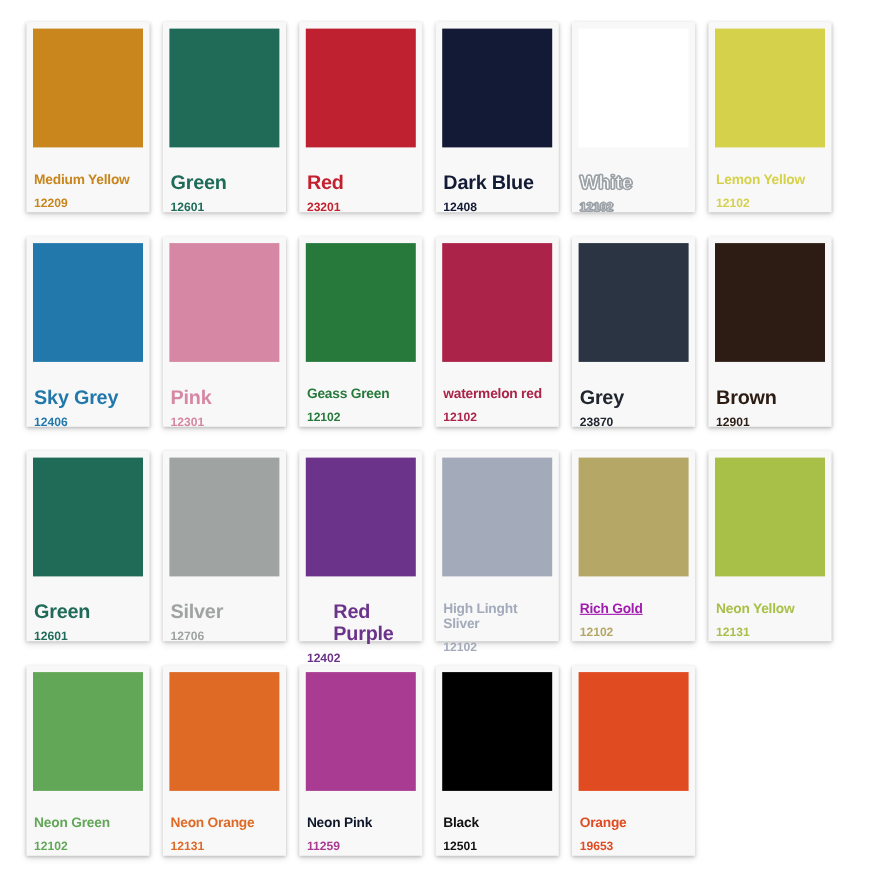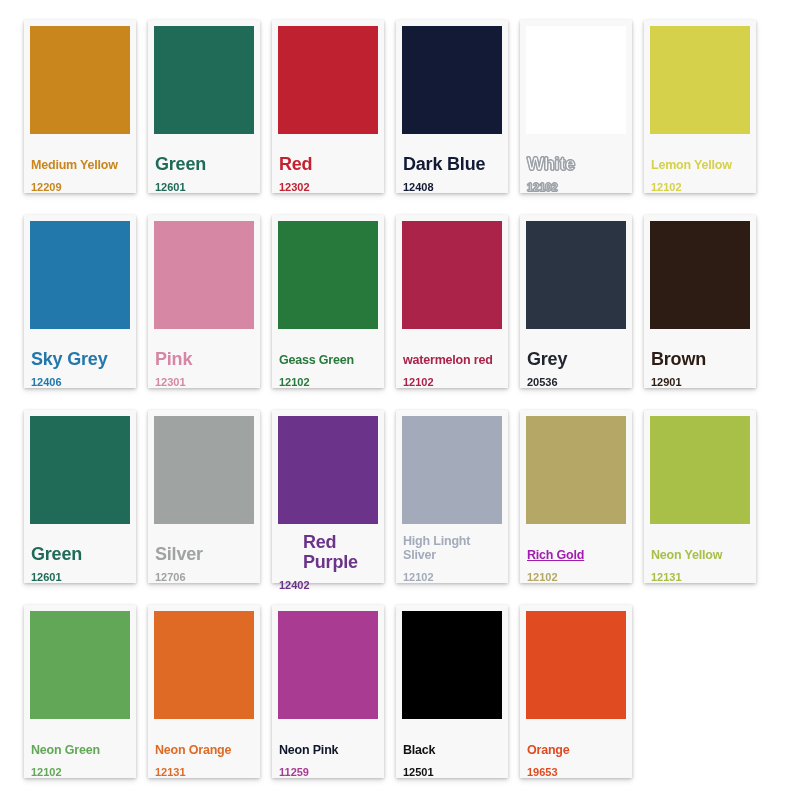--- a/index.html
+++ b/index.html
@@ -32,24 +32,24 @@
     display: flex;
     flex-direction: column;
   }
   .swatch {
     width: 100px;
     height: 108px;
     flex: 0 0 108px;
   }
   .label-area {
     flex: 1 1 auto;
-    padding: 8px 1px 0 1px;
+    padding: 22px 1px 0 1px;
     display: flex;
     flex-direction: column;
-    justify-content: flex-end;
+    justify-content: flex-start;
   }
   .cname {
     font-weight: bold;
     line-height: 1.12;
     letter-spacing: -0.2px;
     margin: 0;
   }
   .cname.big   { font-size: 18px; }
   .cname.small { font-size: 12.5px; }
   .ccode {
@@ -83,21 +83,21 @@
       <div class="swatch" style="background: rgb(31, 107, 88);"></div>
       <div class="label-area">
         <div class="cname big" style="color: rgb(31, 107, 88);">Green</div>
         <div class="ccode" style="color: rgb(31, 107, 88);">12601</div>
       </div>
     </div>
     <div class="card">
       <div class="swatch" style="background: rgb(191, 33, 48);"></div>
       <div class="label-area">
         <div class="cname big" style="color: rgb(196, 32, 47);">Red</div>
-        <div class="ccode" style="color: rgb(196, 32, 47);">12302</div>
+        <div class="ccode" style="color: rgb(196, 32, 47);">23201</div>
       </div>
     </div>
     <div class="card">
       <div class="swatch" style="background: rgb(18, 26, 53);"></div>
       <div class="label-area">
         <div class="cname big" style="color: rgb(18, 26, 53);">Dark Blue</div>
         <div class="ccode" style="color: rgb(18, 26, 53);">12408</div>
       </div>
     </div>
     <div class="card">
@@ -139,21 +139,21 @@
       <div class="swatch" style="background: rgb(171, 35, 73);"></div>
       <div class="label-area">
         <div class="cname small" style="color: rgb(171, 35, 73);">watermelon red</div>
         <div class="ccode" style="color: rgb(171, 35, 73);">12102</div>
       </div>
     </div>
     <div class="card">
       <div class="swatch" style="background: rgb(42, 52, 66);"></div>
       <div class="label-area">
         <div class="cname big" style="color: rgb(32, 38, 47);">Grey</div>
-        <div class="ccode" style="color: rgb(32, 38, 47);">20536</div>
+        <div class="ccode" style="color: rgb(32, 38, 47);">23870</div>
       </div>
     </div>
     <div class="card">
       <div class="swatch" style="background: rgb(45, 28, 20);"></div>
       <div class="label-area">
         <div class="cname big" style="color: rgb(45, 28, 20);">Brown</div>
         <div class="ccode" style="color: rgb(45, 28, 20);">12901</div>
       </div>
     </div>
     <div class="card">

